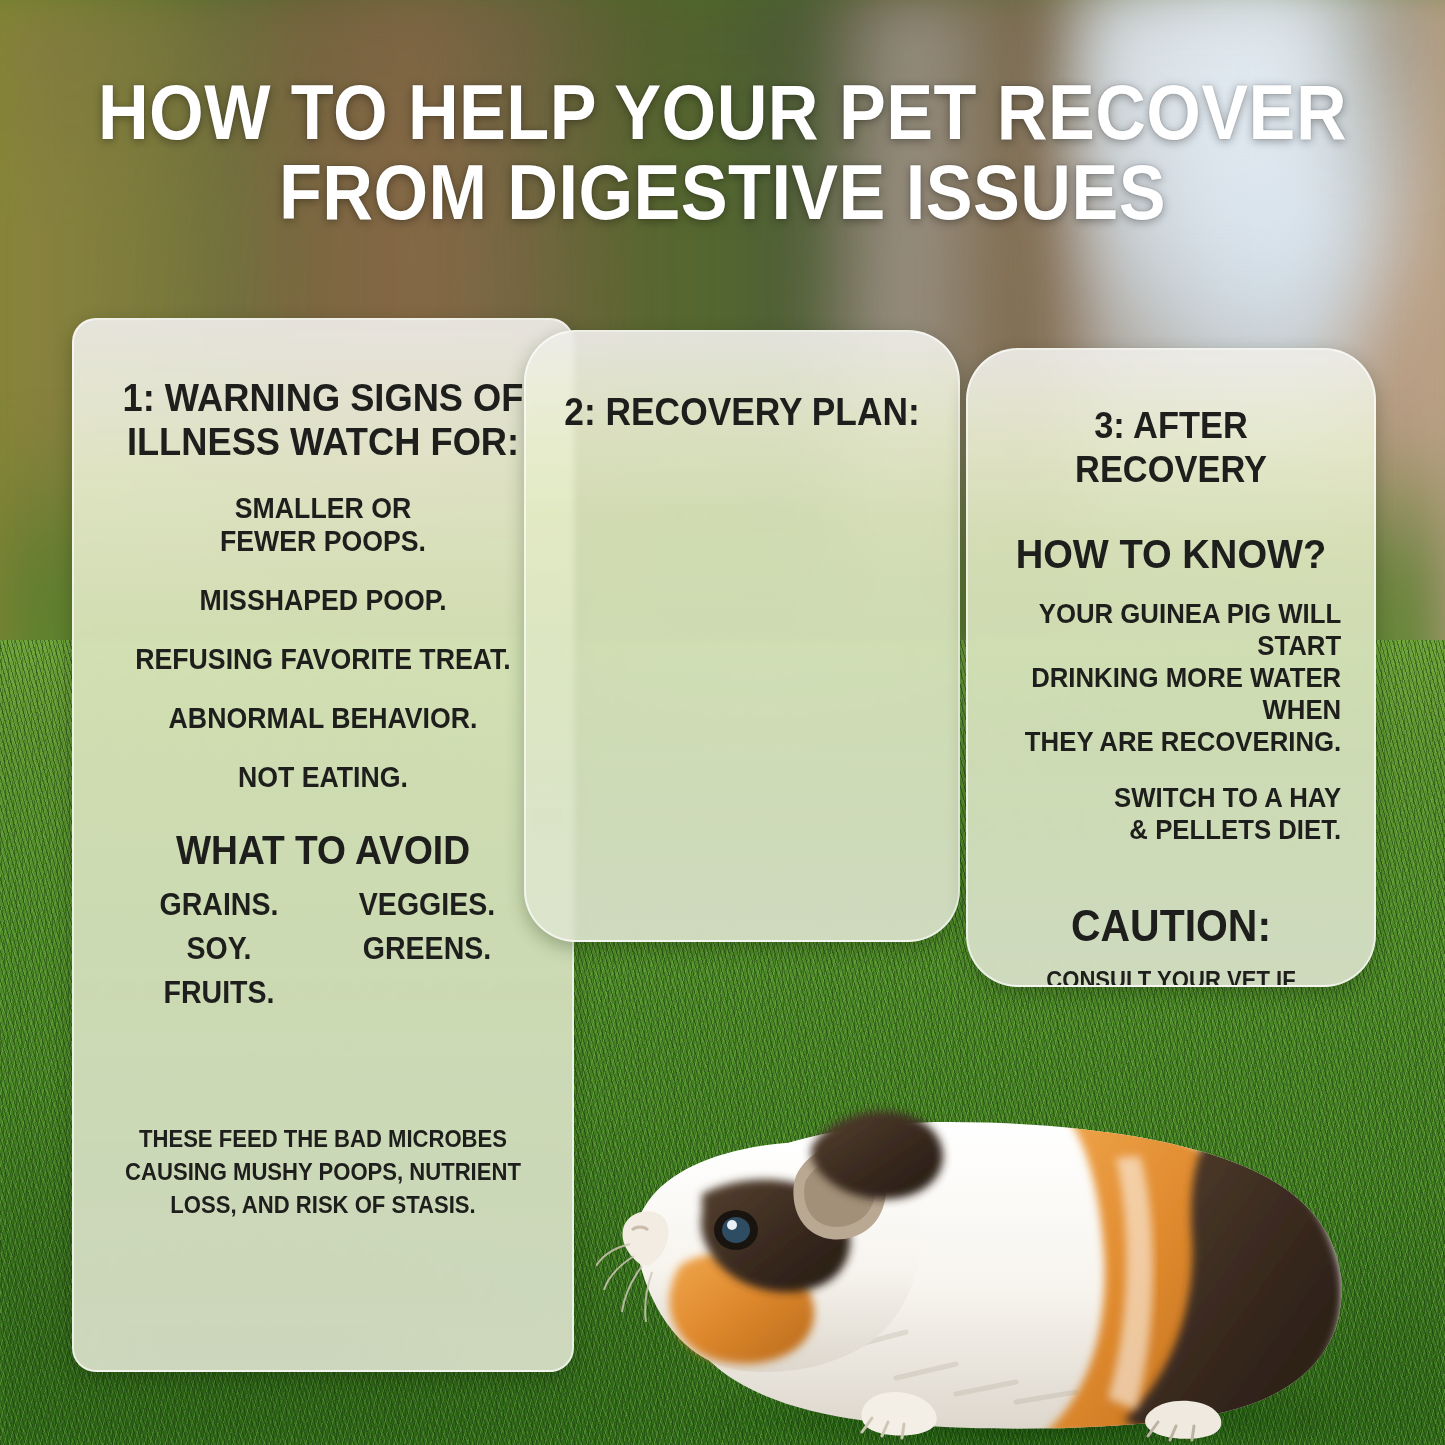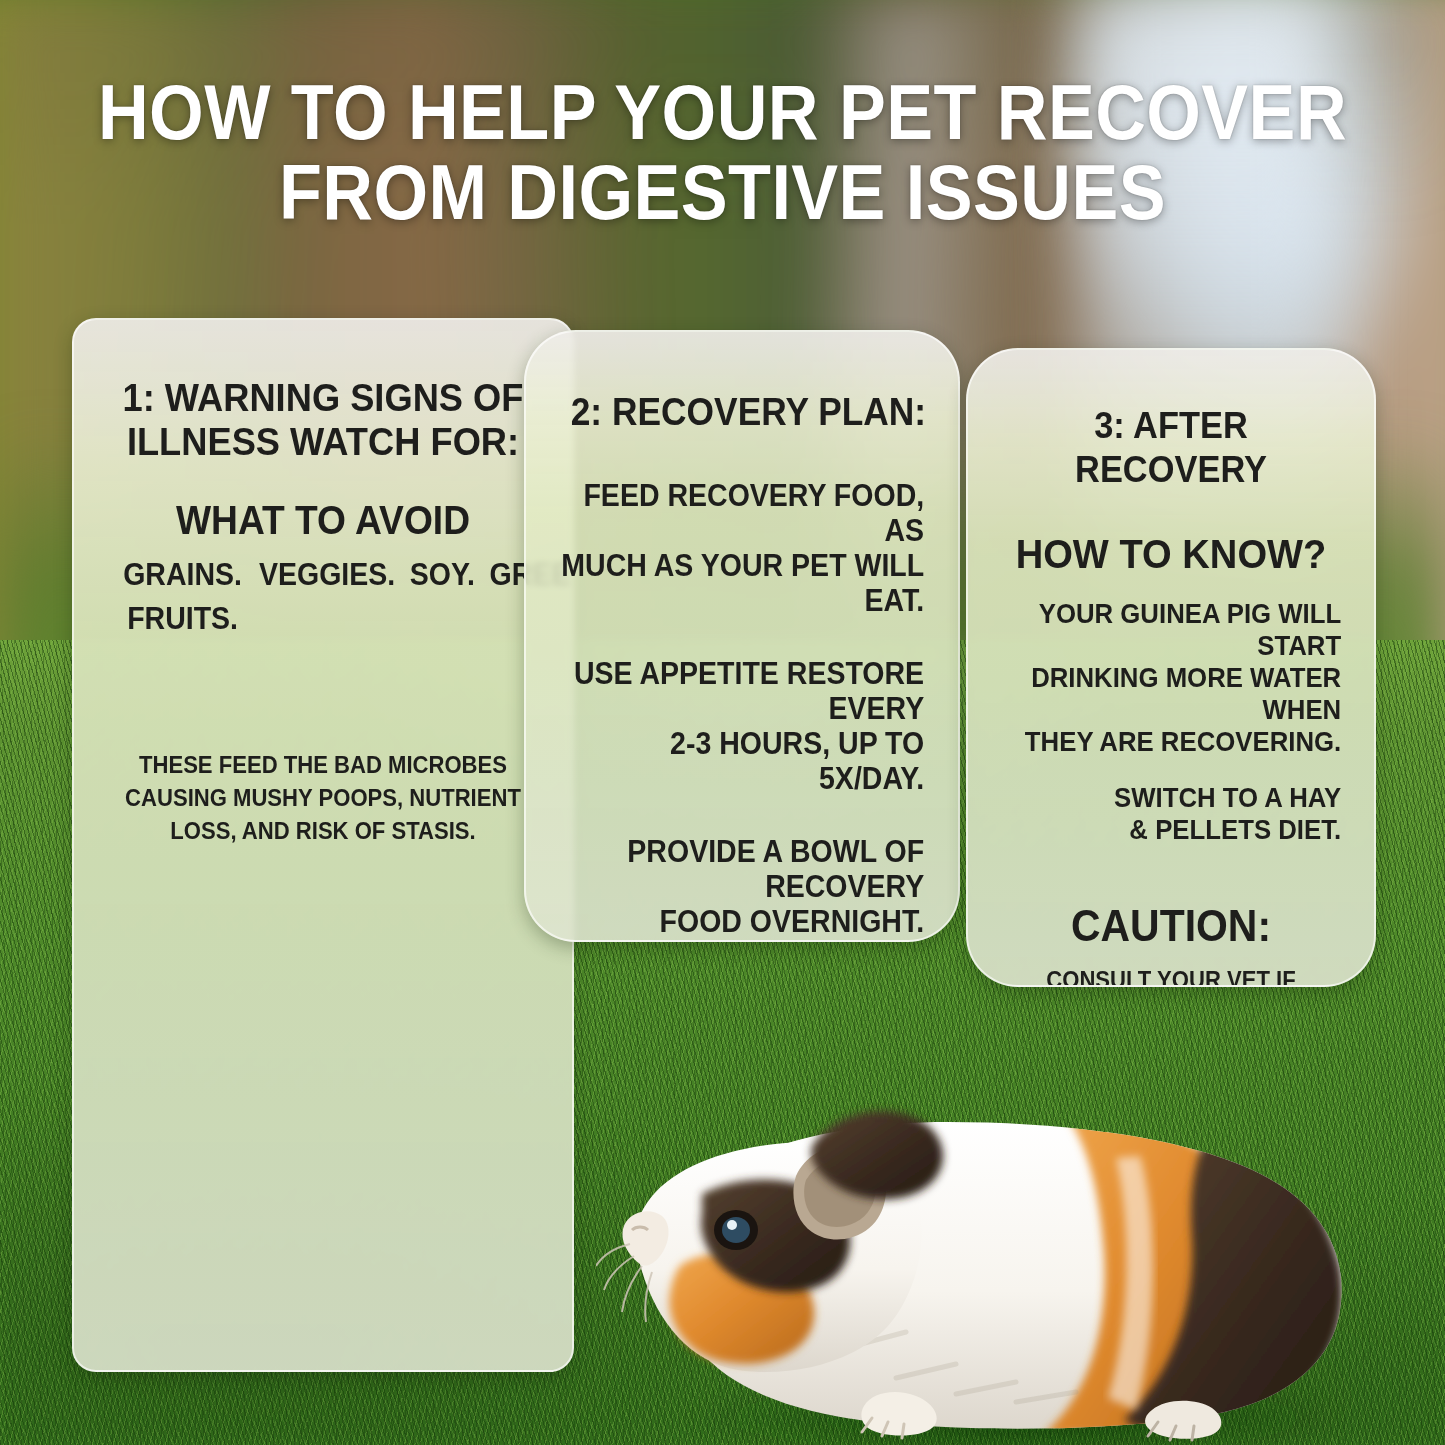--- a/index.html
+++ b/index.html
@@ -103,21 +103,21 @@
        rgba(222,228,207,0.90) 100%);
     backdrop-filter:blur(3px);
     padding:28px 18px 20px;
     text-align:center;
     color:#1e1e1c;
     font-family:"Liberation Sans Narrow","Liberation Sans", sans-serif;
     font-weight:bold;
     overflow:hidden;
   }
   #card-1{ left:72px;  top:318px;  width:502px; height:1054px;border-radius:24px; }
-  #card-2{ left:524px; top:330px;  width:436px; height:612px;text-align:right;  }
+  #card-2{ left:524px; top:330px;  width:436px; height:612px;  }
   #card-3{ left:966px; top:348px;  width:410px; height:639px;  }
 
   .card-head{
     font-size:39px; line-height:44px; letter-spacing:0px;
     transform:scaleX(0.93); margin-top:28px; margin-bottom:10px;
     white-space:pre-line;
   }
   #card-2 .card-head{ font-size:38px; margin-top:30px; }
   #card-3 .card-head{ font-size:37px; margin-top:26px; }
 
@@ -138,21 +138,21 @@
     margin-top:34px; margin-bottom:12px;
   }
   #card-3 .sub-head{ font-size:41px; margin-top:40px; margin-bottom:22px; }
   .caution-head{
     font-size:44px; line-height:48px; transform:scaleX(0.93);
     margin-top:56px; margin-bottom:14px;
   }
 
   
   .avoid-grid{
-    display:grid; grid-template-columns:1fr 1fr 1fr 1fr;
+    display:grid; grid-template-columns:1fr 1fr;
     column-gap:6px; row-gap:2px;
     margin-top:10px; padding:0 26px;
   }
   .avoid-item{
     font-size:31px; line-height:42px; transform:scaleX(0.92);
     text-align:center;
   }
   .avoid-item.l{ text-align:center; }
   .avoid-item.r{ text-align:center; }
 
@@ -180,45 +180,44 @@
 </div>
 
 <h1 class="title">
   <span class="title-line">HOW TO HELP YOUR PET RECOVER</span>
   <span class="title-line">FROM DIGESTIVE ISSUES</span>
 </h1>
 
 <section class="card" id="card-1">
   <div class="card-head">1: WARNING SIGNS OF
 ILLNESS WATCH FOR:</div>
+  <div class="bullets">
+    <div class="bullet">SMALLER OR
+FEWER POOPS.</div>
+    <div class="bullet">MISSHAPED POOP.</div>
+    <div class="bullet">REFUSING FAVORITE TREAT.</div>
+    <div class="bullet">ABNORMAL BEHAVIOR.</div>
+    <div class="bullet">NOT EATING.</div>
+  </div>
   <div class="sub-head">WHAT TO AVOID</div>
   <div class="avoid-grid">
     <div class="avoid-item l">GRAINS.</div>
     <div class="avoid-item r">VEGGIES.</div>
     <div class="avoid-item l">SOY.</div>
     <div class="avoid-item r">GREENS.</div>
     <div class="avoid-item l">FRUITS.</div>
     <div class="avoid-item r"></div>
   </div>
   <div class="footnote">THESE FEED THE BAD MICROBES
 CAUSING MUSHY POOPS, NUTRIENT
 LOSS, AND RISK OF STASIS.</div>
 </section>
 
 <section class="card" id="card-2">
   <div class="card-head">2: RECOVERY PLAN:</div>
-  <div class="bullets">
-    <div class="bullet">FEED RECOVERY FOOD, AS
-MUCH AS YOUR PET WILL EAT.</div>
-    <div class="bullet">USE APPETITE RESTORE EVERY
-2-3 HOURS, UP TO 5X/DAY.</div>
-    <div class="bullet">PROVIDE A BOWL OF RECOVERY
-FOOD OVERNIGHT.</div>
-
-  </div>
 </section>
 
 <section class="card" id="card-3">
   <div class="card-head">3: AFTER RECOVERY</div>
   <div class="sub-head">HOW TO KNOW?</div>
   <div class="bullets">
     <div class="bullet">YOUR GUINEA PIG WILL START
 DRINKING MORE WATER WHEN
 THEY ARE RECOVERING.</div>
     <div class="bullet">SWITCH TO A HAY

